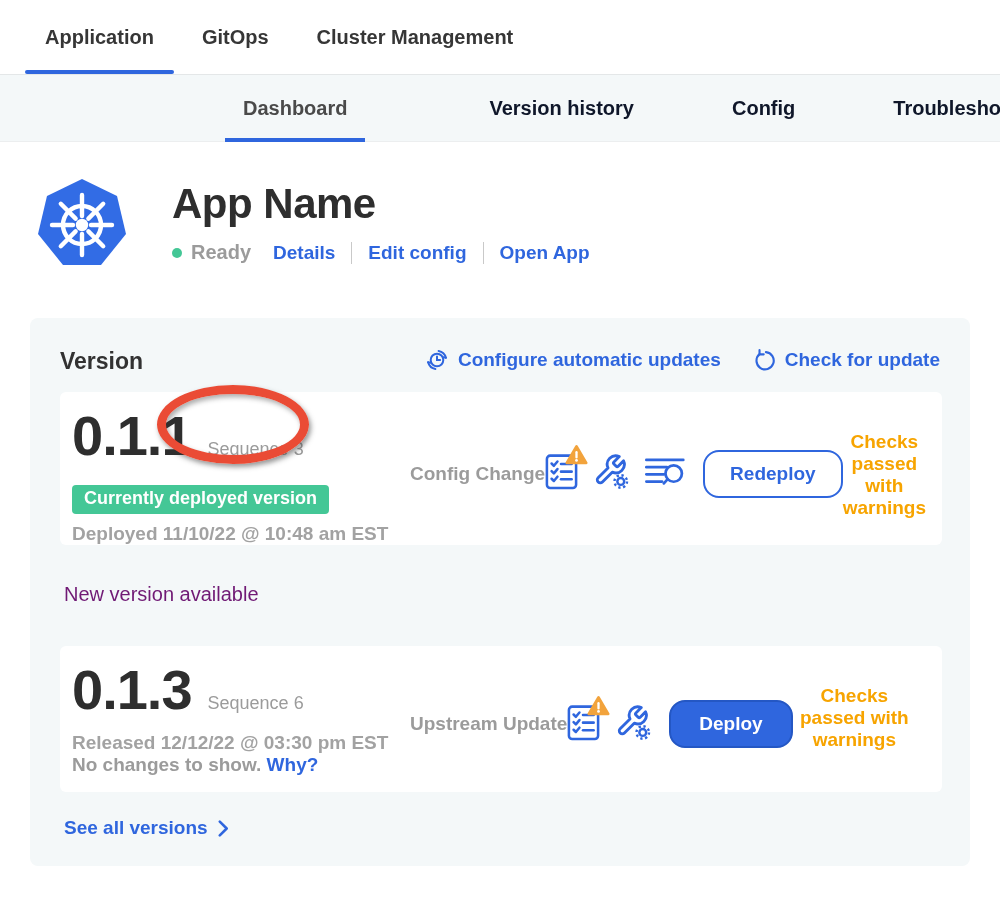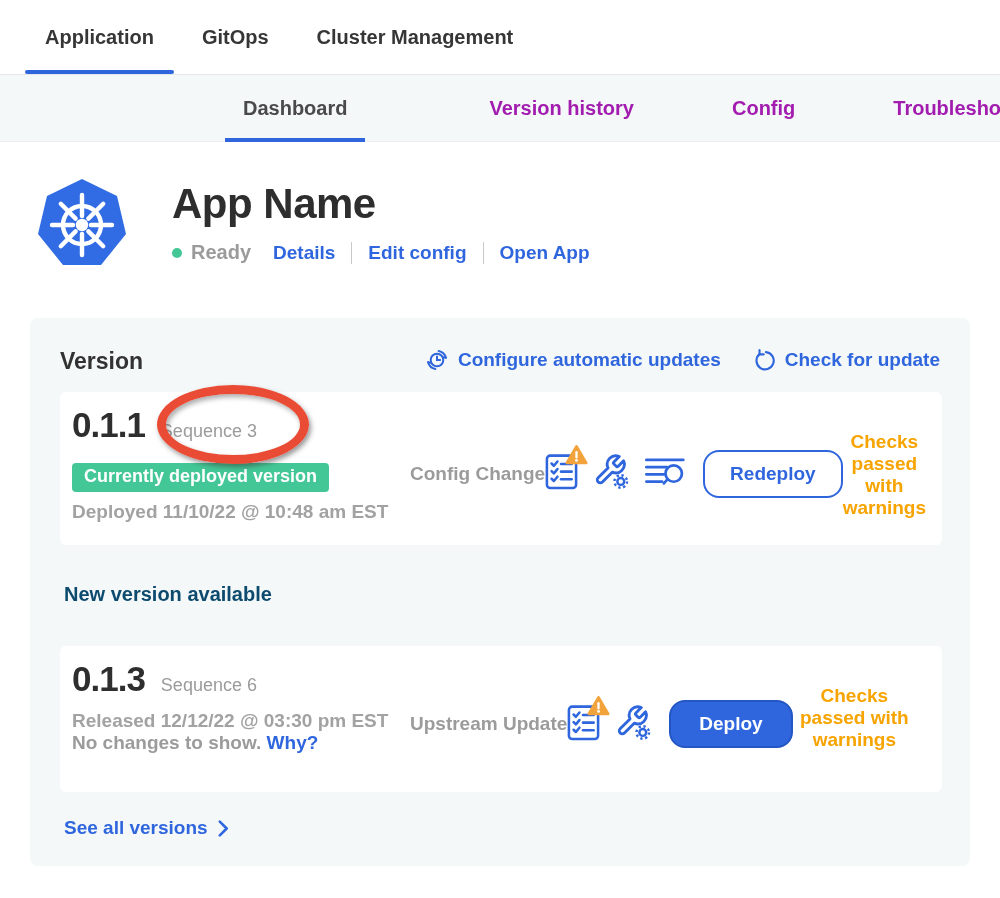--- a/index.html
+++ b/index.html
@@ -10,21 +10,21 @@
   .topnav { height:74px; display:flex; align-items:center; padding-left:25px; gap:8px; background:#fff; }
   .topnav .tab { position:relative; height:74px; display:flex; align-items:center;
     padding:0 20px; font-size:20px; font-weight:700; color:#363636; cursor:pointer; white-space:nowrap; }
   .topnav .tab.active::after { content:""; position:absolute; left:0; right:0; bottom:0;
     height:4px; background:#2f66de; border-radius:2px; }
 
   
   .subnav { height:68px; background:#f4f8f9; border-top:1px solid #e4e7e8; border-bottom:1px solid #eceeef;
     display:flex; align-items:center; padding-left:225px; gap:62px; }
   .subnav .tab { position:relative; height:68px; display:flex; align-items:center; padding:0 18px;
-    font-size:20px; font-weight:700; color:#a21caf; cursor:pointer; white-space:nowrap; }
+    font-size:20px; font-weight:700; color:#0f172a; cursor:pointer; white-space:nowrap; }
   .subnav .tab:nth-of-type(2){ margin-left:44px; }
   .subnav .tab.active { color:#4a4a4a; }
   .subnav .tab.active::after { content:""; position:absolute; left:0; right:0; bottom:0; height:4px; background:#2f66de; }
 
   
   .app-header { display:flex; margin:36px 0 0 37px; }
   .app-logo { width:90px; height:90px; flex-shrink:0; }
   .app-head-text { margin-left:45px; padding-top:2px; }
   .app-title { font-size:42px; font-weight:800; color:#2e2e2e; letter-spacing:-0.5px; }
   .app-status-row { display:flex; align-items:center; margin-top:13px; }
@@ -42,41 +42,41 @@
   .panel-action { display:flex; align-items:center; gap:9px; cursor:pointer; }
   .panel-action svg { display:block; }
 
   .vcard { position:relative; background:#fff; border-radius:6px; width:882px; margin-left:0;
     display:flex; padding:14px 26px 16px 12px; }
   .vcard.first { margin-top:17px; height:153px; }
   .vcard.second { margin-top:40px; height:146px; }
 
   .vleft { width:338px; flex-shrink:0; }
   .vrow1 { display:flex; align-items:baseline; }
-  .vnum { font-size:35px; font-weight:800; color:#2e2e2e; letter-spacing:-1px; line-height:1.08; }
+  .vnum { font-size:56px; font-weight:800; color:#2e2e2e; letter-spacing:-1px; line-height:1.08; }
   .vseq { font-size:18px; font-weight:400; color:#9b9b9b; margin-left:16px; }
   .vbadge { display:inline-block; margin-top:19px; background:#44c796; color:#fff; font-size:18px;
     font-weight:700; padding:3px 12px 5px; border-radius:4px; }
   .vdate { margin-top:9px; font-size:19px; font-weight:700; color:#a2a2a2; }
   .vchanges { margin-top:0; font-size:19px; font-weight:700; color:#9b9b9b; }
   .vchanges .hlink { font-size:19px; }
 
   .vmid { flex:1; display:flex; flex-direction:row; justify-content:center; padding-top:12px; }
   .vmidrow { display:flex; align-items:center; }
   .vsource { font-size:19px; font-weight:700; color:#9b9b9b; white-space:nowrap; }
   .icon-row { margin-left:auto; display:flex; align-items:center; gap:15px; }
   .icon-wrap { position:relative; cursor:pointer; }
   .warn-badge { position:absolute; top:-9px; right:-10px; }
   .vchecks { margin-top:13px; text-align:center; font-size:19px; font-weight:700; color:#f7a400; }
 
   .btn { font-family:inherit; font-size:19px; font-weight:700; border-radius:16px; cursor:pointer; white-space:nowrap; }
   .btn-outline { margin-left:17px; background:#fff; color:#2f66de; border:2px solid #2f66de; padding:11px 25px; }
   .btn-solid { margin-left:17px; background:#2f66de; color:#fff; border:2px solid #2457c4; padding:11px 28px; }
 
-  .new-version-head { margin:38px 0 0 4px; font-size:20px; font-weight:700; color:#0c4a6e; }
+  .new-version-head { margin:38px 0 0 4px; font-size:20px; font-weight:400; color:#701a75; }
 
   .see-all { margin:25px 0 0 4px; display:flex; align-items:center; gap:10px; cursor:pointer;
     font-size:19px; font-weight:700; color:#2f66de; }
 
   
   .annotation-ellipse { position:absolute; left:97px; top:-7px; width:152px; height:79px;
     border:9px solid #ea4b35; border-radius:50%; pointer-events:none;
     box-shadow: 2px 3px 5px rgba(50,50,50,0.5), inset 2px 3px 5px rgba(50,50,50,0.4); }
 </style>
 </head>

